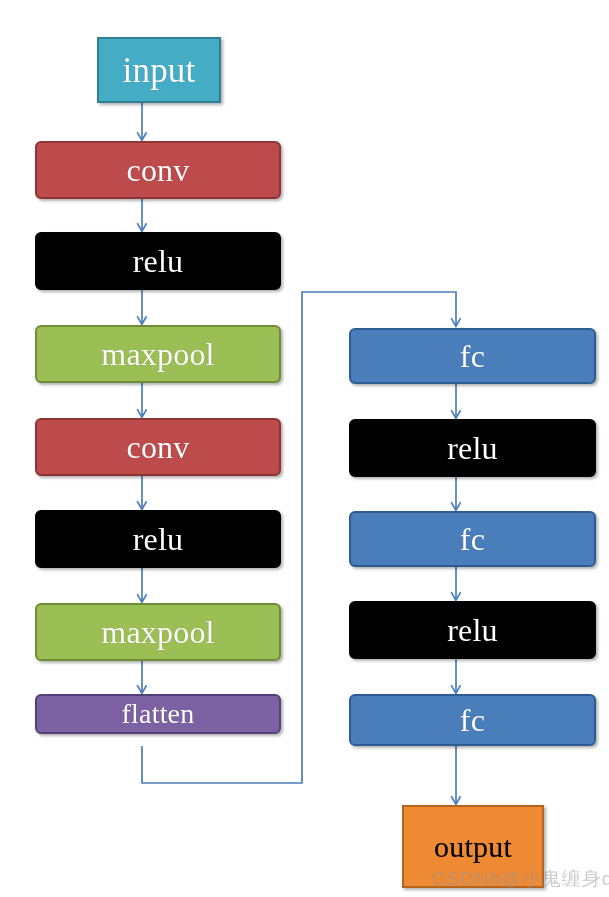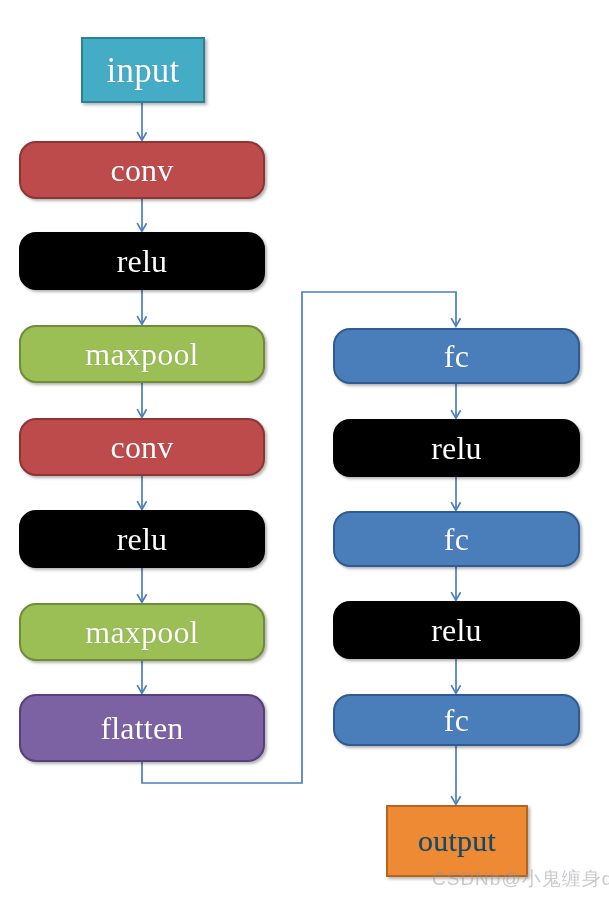--- a/index.html
+++ b/index.html
@@ -30,23 +30,24 @@
     box-sizing: border-box;
     display: flex;
     align-items: center;
     justify-content: center;
     color: #ffffff;
     line-height: 1;
     white-space: nowrap;
     letter-spacing: 0.2px;
     text-shadow: 0 0 1px rgba(0,0,0,0.25);
     z-index: 2;
+    margin-left: 16px;
   }
   .node.rounded {
-    border-radius: 17px;
+    border-radius: 6px;
   }
   .node.sharp {
     border-radius: 0;
   }
   .node.shadowed {
     box-shadow: 2px 2px 3px rgba(0,0,0,0.30);
   }
   .watermark {
     position: absolute;
     color: rgba(150,150,160,0.55);
@@ -97,24 +98,24 @@
     </g>
   </svg>
 
   <div class="node sharp shadowed" style="left: 81px; top: 37px; width: 124px; height: 66px; background: rgb(69, 172, 198); border: 2px solid rgb(46, 129, 149); font-size: 35px; color: rgb(255, 255, 255);">input</div>
   <div class="node rounded shadowed" style="left: 19px; top: 141px; width: 246px; height: 58px; background: rgb(190, 75, 75); border: 2px solid rgb(142, 52, 52); font-size: 32px; color: rgb(255, 255, 255);">conv</div>
   <div class="node rounded shadowed" style="left: 19px; top: 232px; width: 246px; height: 58px; background: rgb(0, 0, 0); border: 2px solid rgb(0, 0, 0); font-size: 32px; color: rgb(255, 255, 255);">relu</div>
   <div class="node rounded shadowed" style="left: 19px; top: 325px; width: 246px; height: 58px; background: rgb(155, 190, 85); border: 2px solid rgb(111, 140, 54); font-size: 32px; color: rgb(255, 255, 255);">maxpool</div>
   <div class="node rounded shadowed" style="left: 19px; top: 418px; width: 246px; height: 58px; background: rgb(190, 75, 75); border: 2px solid rgb(142, 52, 52); font-size: 32px; color: rgb(255, 255, 255);">conv</div>
   <div class="node rounded shadowed" style="left: 19px; top: 510px; width: 246px; height: 58px; background: rgb(0, 0, 0); border: 2px solid rgb(0, 0, 0); font-size: 32px; color: rgb(255, 255, 255);">relu</div>
   <div class="node rounded shadowed" style="left: 19px; top: 603px; width: 246px; height: 58px; background: rgb(155, 190, 85); border: 2px solid rgb(111, 140, 54); font-size: 32px; color: rgb(255, 255, 255);">maxpool</div>
-  <div class="node rounded shadowed" style="left: 19px; top: 694px; width: 246px; height: 68px; background: rgb(124, 98, 162); border: 2px solid rgb(85, 64, 122); font-size: 32px; color: rgb(255, 255, 255);">flatten</div>
+  <div class="node rounded shadowed" style="left: 19px; top: 694px; width: 246px; height: 40px; background: rgb(124, 98, 162); border: 2px solid rgb(85, 64, 122); font-size: 28px; color: rgb(255, 255, 255);">flatten</div>
 
   <div class="node rounded shadowed" style="left: 333px; top: 328px; width: 247px; height: 56px; background: rgb(74, 126, 187); border: 2px solid rgb(46, 92, 146); font-size: 32px; color: rgb(255, 255, 255);">fc</div>
   <div class="node rounded shadowed" style="left: 333px; top: 419px; width: 247px; height: 58px; background: rgb(0, 0, 0); border: 2px solid rgb(0, 0, 0); font-size: 32px; color: rgb(255, 255, 255);">relu</div>
   <div class="node rounded shadowed" style="left: 333px; top: 511px; width: 247px; height: 56px; background: rgb(74, 126, 187); border: 2px solid rgb(46, 92, 146); font-size: 32px; color: rgb(255, 255, 255);">fc</div>
   <div class="node rounded shadowed" style="left: 333px; top: 601px; width: 247px; height: 58px; background: rgb(0, 0, 0); border: 2px solid rgb(0, 0, 0); font-size: 32px; color: rgb(255, 255, 255);">relu</div>
   <div class="node rounded shadowed" style="left: 333px; top: 694px; width: 247px; height: 52px; background: rgb(74, 126, 187); border: 2px solid rgb(46, 92, 146); font-size: 32px; color: rgb(255, 255, 255);">fc</div>
-  <div class="node sharp shadowed" style="left: 386px; top: 805px; width: 142px; height: 72px; background: rgb(237, 138, 51); border: 2px solid rgb(181, 101, 28); font-size: 30px; color: #0c4a6e;">output</div>
+  <div class="node sharp shadowed" style="left: 386px; top: 805px; width: 142px; height: 83px; background: rgb(237, 138, 51); border: 2px solid rgb(181, 101, 28); font-size: 30px; color: #000000;">output</div>
 
   <div class="wm-b" style="left:432px; top:866px; font-size:19px;">CSDNb@小鬼缠身d</div>
 
 </div>
 
 </body></html>

